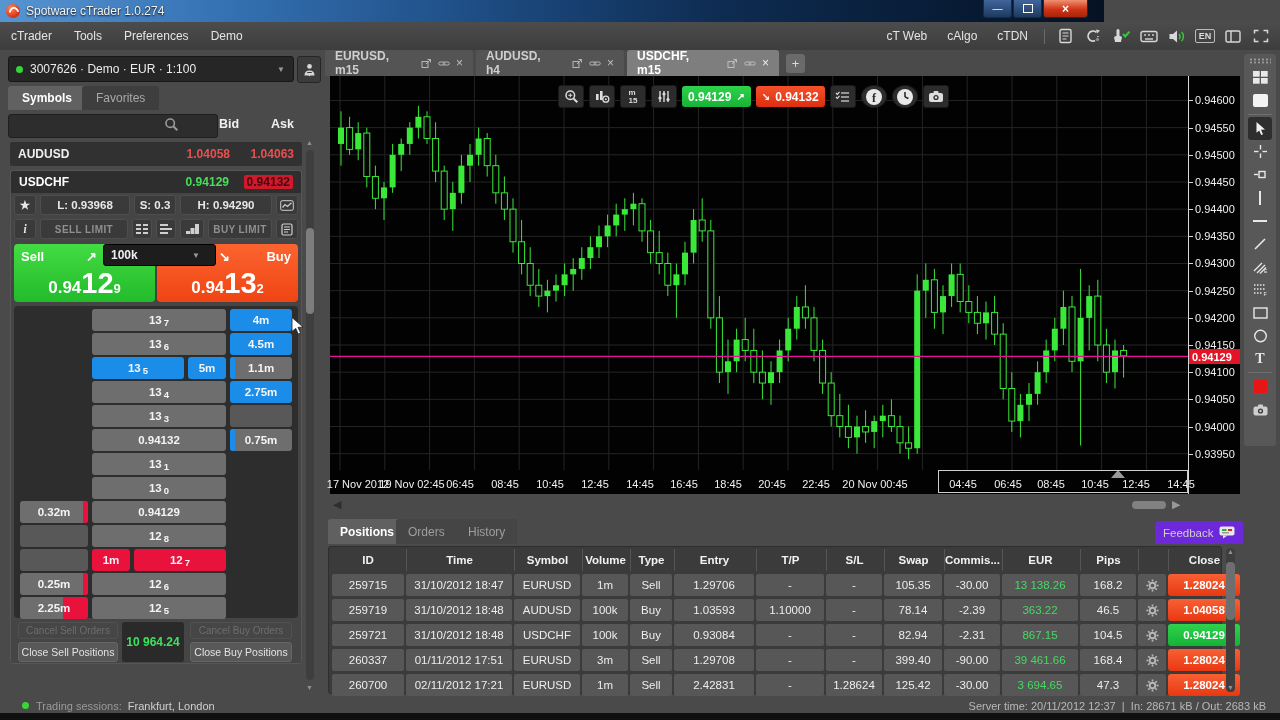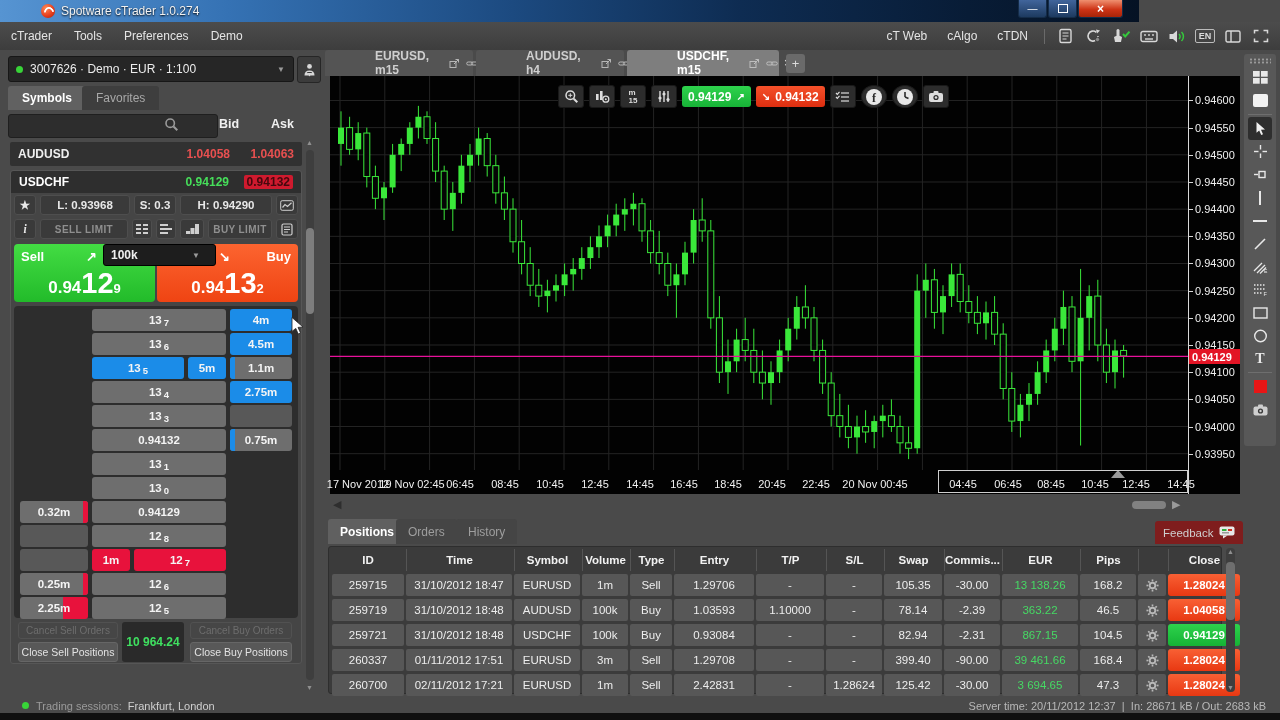--- a/index.html
+++ b/index.html
@@ -1,21 +1,21 @@
 <!DOCTYPE html>
 <html><head>
 <meta charset="utf-8">
 <style>
   html,body{margin:0;padding:0;background:#222;}
   #app{position:relative;width:1280px;height:720px;background:#4a4a4a;overflow:hidden;
        font-family:"Liberation Sans",sans-serif;color:#ddd;font-size:12px;}
   
   .titlebar{position:absolute;left:0;top:0;width:1104px;height:22px;
     background:linear-gradient(90deg,#5694d2 0%,#3572b4 20%,#1c4a80 45%,#0e2c52 65%,#081c36 85%,#051224 100%);
-    display:flex;align-items:center;padding-left:35px;}
+    display:flex;align-items:center;}
   .logo{width:14px;height:14px;border-radius:50%;margin:0 6px;position:relative;
     background:radial-gradient(circle at 35% 30%,#ff8a55,#e8401e 55%,#a81f06);}
   .logo::after{content:"";position:absolute;left:3px;top:3px;width:6px;height:6px;border-radius:50%;
     border:2px solid #fff;border-bottom-color:transparent;border-right-color:transparent;transform:rotate(40deg);}
   .wtitle{font-size:12px;color:#f2f2f2;text-shadow:0 1px 2px #000;}
   .winbtns{position:absolute;right:16px;top:0;display:flex;gap:1px;}
   .winbtn{width:27px;height:17px;display:flex;align-items:center;justify-content:center;
     color:#fff;font-size:10px;border:1px solid #142c48;border-top:none;border-radius:0 0 3px 3px;
     background:linear-gradient(#41659b,#1d3a60);}
   .winbtn .rbox{width:8px;height:7px;border:1px solid #fff;background:transparent;}
@@ -90,21 +90,21 @@
     color:#e2e2e2;font-size:10.5px;display:flex;align-items:center;justify-content:center;box-sizing:border-box;}
   .bz-equity{position:absolute;left:108px;top:0;width:62px;height:40px;background:#2a2a2a;border-radius:3px;
     color:#3fe060;font-weight:bold;font-size:12px;display:flex;align-items:center;justify-content:center;}
   .sscroll{position:absolute;left:306px;top:150px;width:8px;height:530px;background:#3e3e3e;border-radius:4px;}
   .sthumb{position:absolute;left:306px;top:228px;width:8px;height:86px;background:#7d7d7d;border-radius:4px;}
   .sarrow{position:absolute;left:306px;color:#909090;font-size:7px;}
   
   .ctab{position:absolute;top:50px;height:26px;border-radius:3px 3px 0 0;display:flex;align-items:center;
     padding:0 10px;box-sizing:border-box;gap:6px;}
   .ctab.off{background:#545454;color:#cfcfcf;} .ctab.on{background:#7e7e7e;color:#fff;}
-  .ctab .lbl{font-weight:bold;font-size:12px;margin-right:14px;margin-left:40px;}
+  .ctab .lbl{font-weight:bold;font-size:12px;margin-right:14px;}
   .ctab .ticn{display:flex;align-items:center;opacity:.85;}
   .plusbtn{position:absolute;left:786px;top:54px;width:19px;height:19px;background:#6a6a6a;border-radius:3px;
     color:#ddd;display:flex;align-items:center;justify-content:center;font-size:13px;}
   .chartblack{position:absolute;left:330px;top:76px;width:910px;height:418px;background:#020202;}
   #plot-svg{position:absolute;left:330px;top:76px;}
   .axis-sep{position:absolute;left:1188px;top:76px;width:1px;height:418px;background:#d8d8d8;}
   .pticklbl{position:absolute;color:#f0f0f0;font-size:11px;}
   .ptickdash{position:absolute;width:4px;height:1px;background:#d8d8d8;}
   .curprice{position:absolute;left:1189px;width:51px;height:15px;background:#e31425;color:#fff;
     font-size:11px;font-weight:bold;display:flex;align-items:center;padding-left:3px;box-sizing:border-box;}
@@ -130,21 +130,21 @@
   .rt-sep{width:24px;height:1px;background:#6e6e6e;margin:2px 0;flex:none;}
   .sq-white{width:15px;height:13px;background:#f2f2f2;border-radius:2px;}
   .sq-red{width:13px;height:13px;background:#e81515;}
   .vline{width:2px;height:14px;background:#e8e8e8;} .hline{width:14px;height:2px;background:#e8e8e8;}
   .dots-handle{width:22px;height:6px;margin:1px 0 2px 0;
     background:radial-gradient(circle,#9a9a9a 1px,transparent 1.2px);background-size:4px 3px;}
   
   .btab{position:absolute;top:519px;height:25px;border-radius:3px 3px 0 0;display:flex;align-items:center;
     padding:0 12px;font-size:12px;}
   .btab.on{background:#606060;color:#fff;font-weight:bold;} .btab.off{background:#454545;color:#9e9e9e;}
-  .fbtab{position:absolute;left:1155px;top:521px;height:23px;background:#7f1d1d;border-radius:3px 3px 0 0;
+  .fbtab{position:absolute;left:1155px;top:521px;height:23px;background:#6d28d9;border-radius:3px 3px 0 0;
     display:flex;align-items:center;gap:5px;padding:0 8px;color:#cfcfcf;font-size:11.5px;}
   .ptable{position:absolute;left:328px;top:546px;width:894px;height:148px;background:#3b3b3b;
     border:1px solid #2e2e2e;border-radius:3px;box-sizing:border-box;padding:2px 3px;}
   .tgrid{display:grid;grid-template-columns:72px 106px 66px 46px 42px 80px 68px 56px 58px 56px 76px 56px 28px 72px;
     column-gap:2px;height:22px;margin-bottom:3px;}
   .thc{display:flex;align-items:center;justify-content:center;font-weight:bold;color:#f2f2f2;font-size:11.5px;
     border-left:1px solid #555;}
   .thc:first-child{border-left:none;}
   .tdc{display:flex;align-items:center;justify-content:center;background:#575757;border-radius:2px;
     color:#ededed;font-size:11.5px;}

